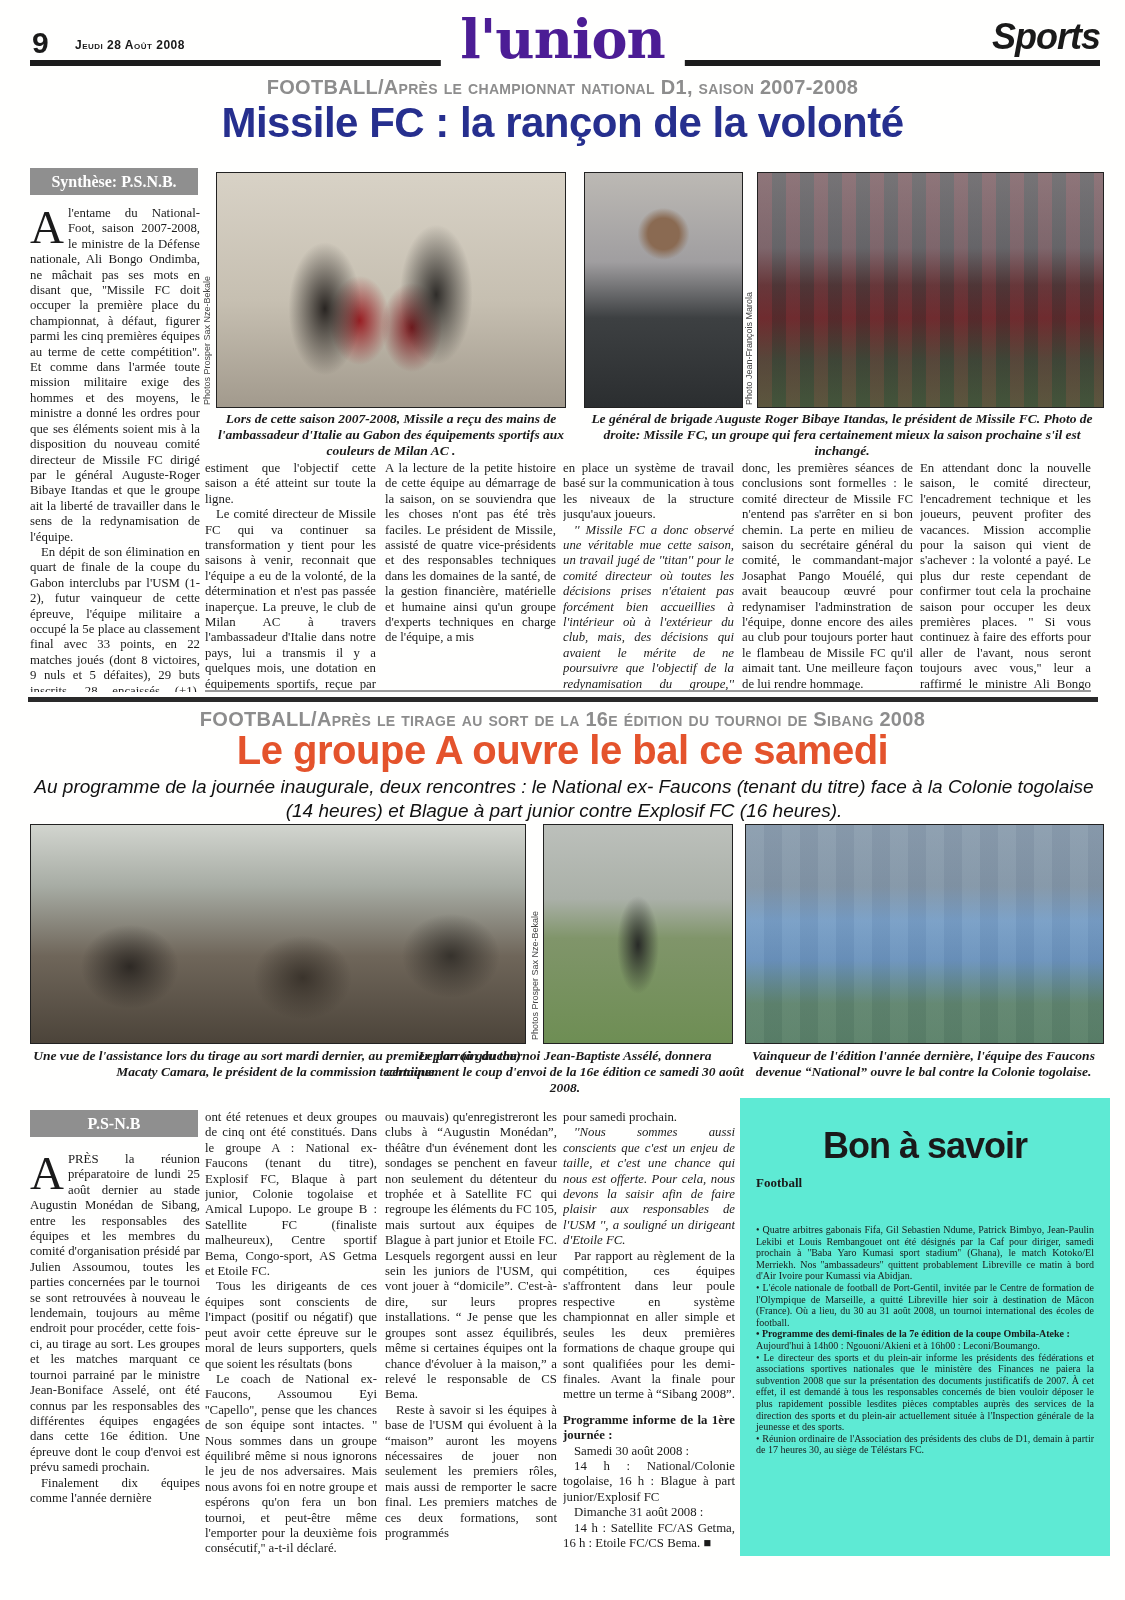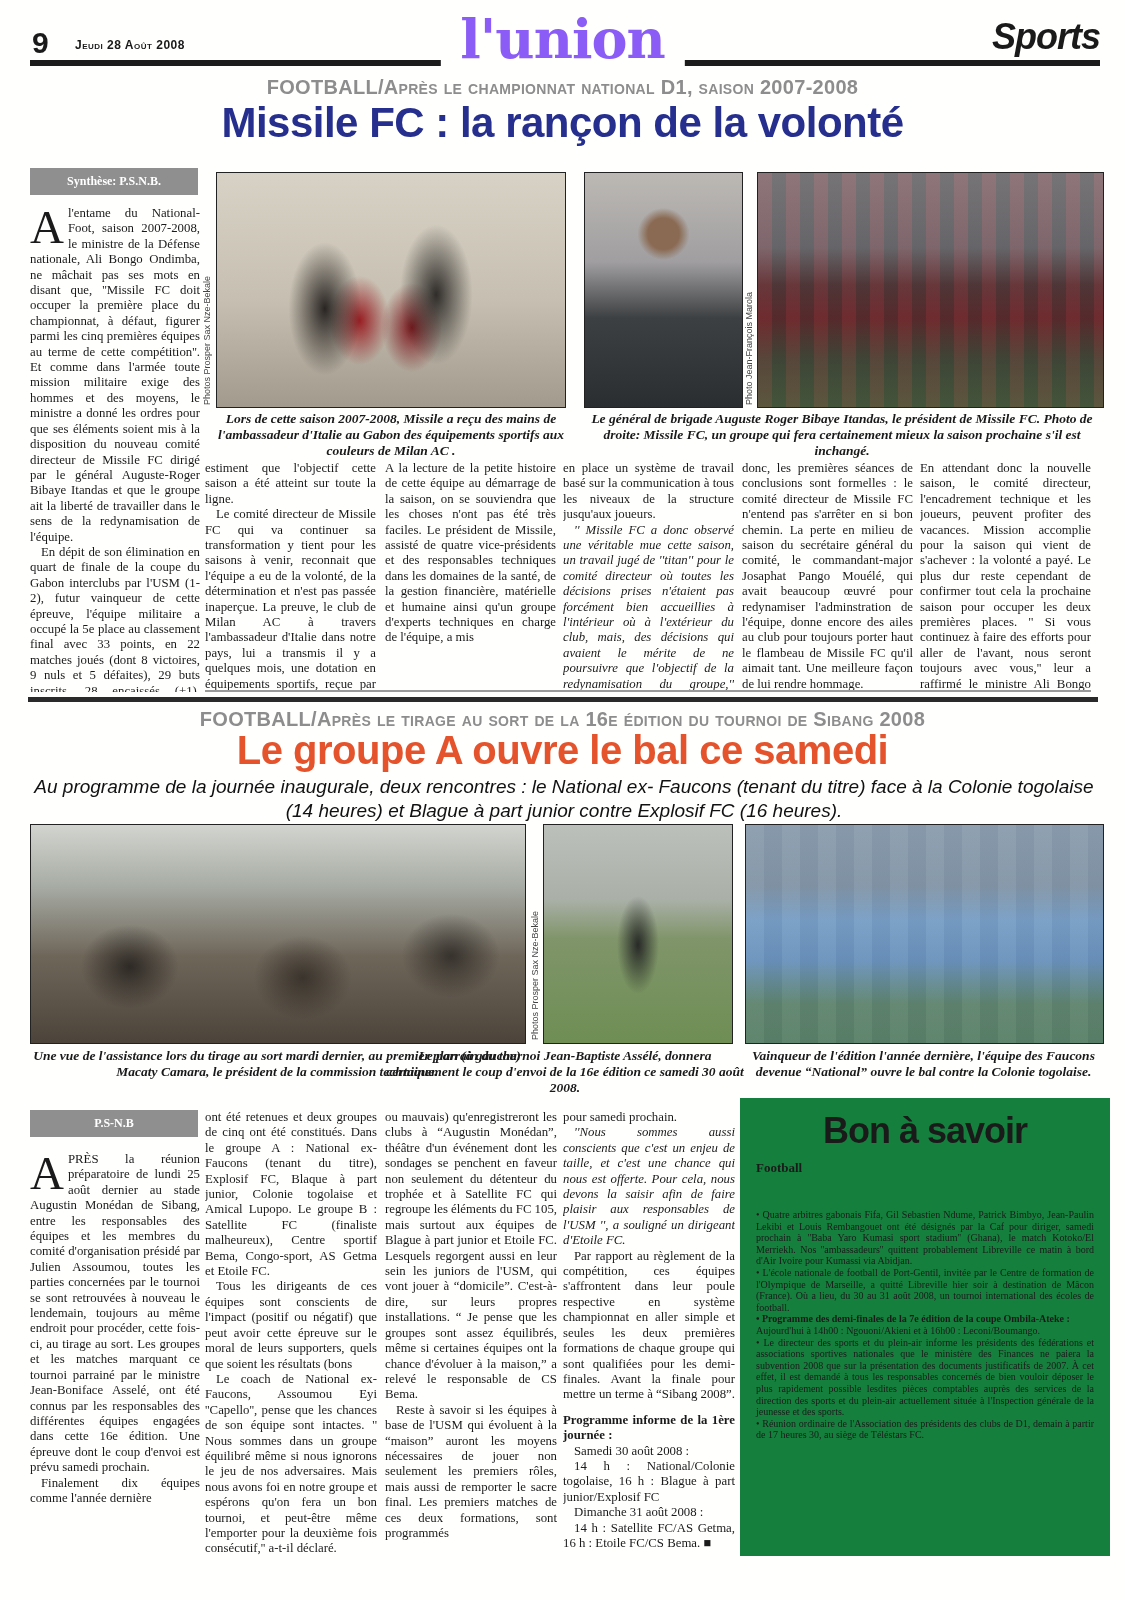--- a/index.html
+++ b/index.html
@@ -6,37 +6,37 @@
   .page{position:relative;width:1125px;height:1600px;margin:0 auto;background:#fffffe;
         font-family:"Liberation Serif", serif;color:#1a1a1a;overflow:hidden;}
   .abs{position:absolute;}
 
   
   .pagenum{font-family:"Liberation Sans",sans-serif;font-weight:bold;font-size:30px;}
   .pagedate{font-family:"Liberation Sans",sans-serif;font-weight:bold;font-size:12px;
             font-variant:small-caps;letter-spacing:.5px;}
   .topline{background:#1c1c1c;height:6px;}
   .masthead{font-family:"DejaVu Serif",serif;font-weight:bold;font-size:54px;line-height:1;
-            color:#8b5cf6;background:#fffffe;padding:0 20px;letter-spacing:-1px;}
+            color:#4c1d95;background:#fffffe;padding:0 20px;letter-spacing:-1px;}
   .sports{font-family:"Liberation Sans",sans-serif;font-style:italic;font-weight:bold;
           font-size:36px;letter-spacing:-1px;}
 
   
   .kicker{width:100%;text-align:center;font-family:"Liberation Sans",sans-serif;
           font-weight:bold;font-variant:small-caps;color:#8d8d8d;font-size:20px;letter-spacing:.3px;}
   .headline1{width:100%;text-align:center;font-family:"Liberation Sans",sans-serif;
              font-weight:bold;font-size:42px;color:#262f8e;letter-spacing:-.5px;}
   .headline2{width:100%;text-align:center;font-family:"Liberation Sans",sans-serif;
              font-weight:bold;font-size:40px;color:#e4532c;letter-spacing:-.5px;}
   .standfirst{text-align:center;font-family:"Liberation Sans",sans-serif;font-style:italic;
               font-size:19px;line-height:1.25;color:#111;}
 
   
   .labelbox{background:#8f8f8f;color:#ffffff;text-align:center;font-weight:bold;
-            font-size:12px;line-height:27px;height:27px;}
+            font-size:16px;line-height:27px;height:27px;}
 
   
   .coltext{font-size:12.8px;line-height:1.205;text-align:justify;overflow:hidden;}
   .coltext p{margin:0;text-indent:11px;}
   .coltext p:first-child{text-indent:0;}
   .coltext p.italic{font-style:italic;}
   .coltext p.bold{font-weight:bold;text-indent:0;margin-top:10px;}
   .coltext p.dropcap{text-indent:0;}
   .coltext p.dropcap::first-letter{float:left;font-size:47px;line-height:.82;padding:2px 4px 0 0;}
 
@@ -66,21 +66,21 @@
        radial-gradient(ellipse 30px 70px at 50% 55%, rgba(30,30,32,.9), rgba(30,30,32,0) 70%),
        linear-gradient(180deg,#bcc0bb 0%,#aab0a8 34%,#80956a 52%,#6e8e54 100%);}
   .ph6{background:
        repeating-linear-gradient(90deg, rgba(120,160,200,.30) 0 18px, rgba(90,130,175,.30) 18px 36px),
        linear-gradient(180deg,#9aa2a8 0%,#8e979d 28%,#7fa3c8 44%,#6d93bb 62%,#5d7f4f 82%,#567a47 100%);}
 
   .divider{background:#2a2a2a;height:5px;}
   .thinline{background:#9a9a9a;height:2px;}
 
   
-  .infobox{background:#15803d;padding:10px 16px 0 16px;box-sizing:border-box;overflow:hidden;}
+  .infobox{background:#5eead4;padding:25px 16px 0 16px;box-sizing:border-box;overflow:hidden;}
   .infobox-title{font-family:"Liberation Sans",sans-serif;font-weight:bold;font-size:36px;
                  text-align:center;margin:2px 0 8px 0;letter-spacing:-1px;}
   .infobox-sub{font-weight:bold;font-size:13px;margin:0;}
   .infobox-body{font-size:10px;line-height:1.16;text-align:justify;margin-top:33px;}
   .infobox-body p{margin:0;}
   .infobox-body p.bold{font-weight:bold;}
 </style>
 </head>
 <body>
 

